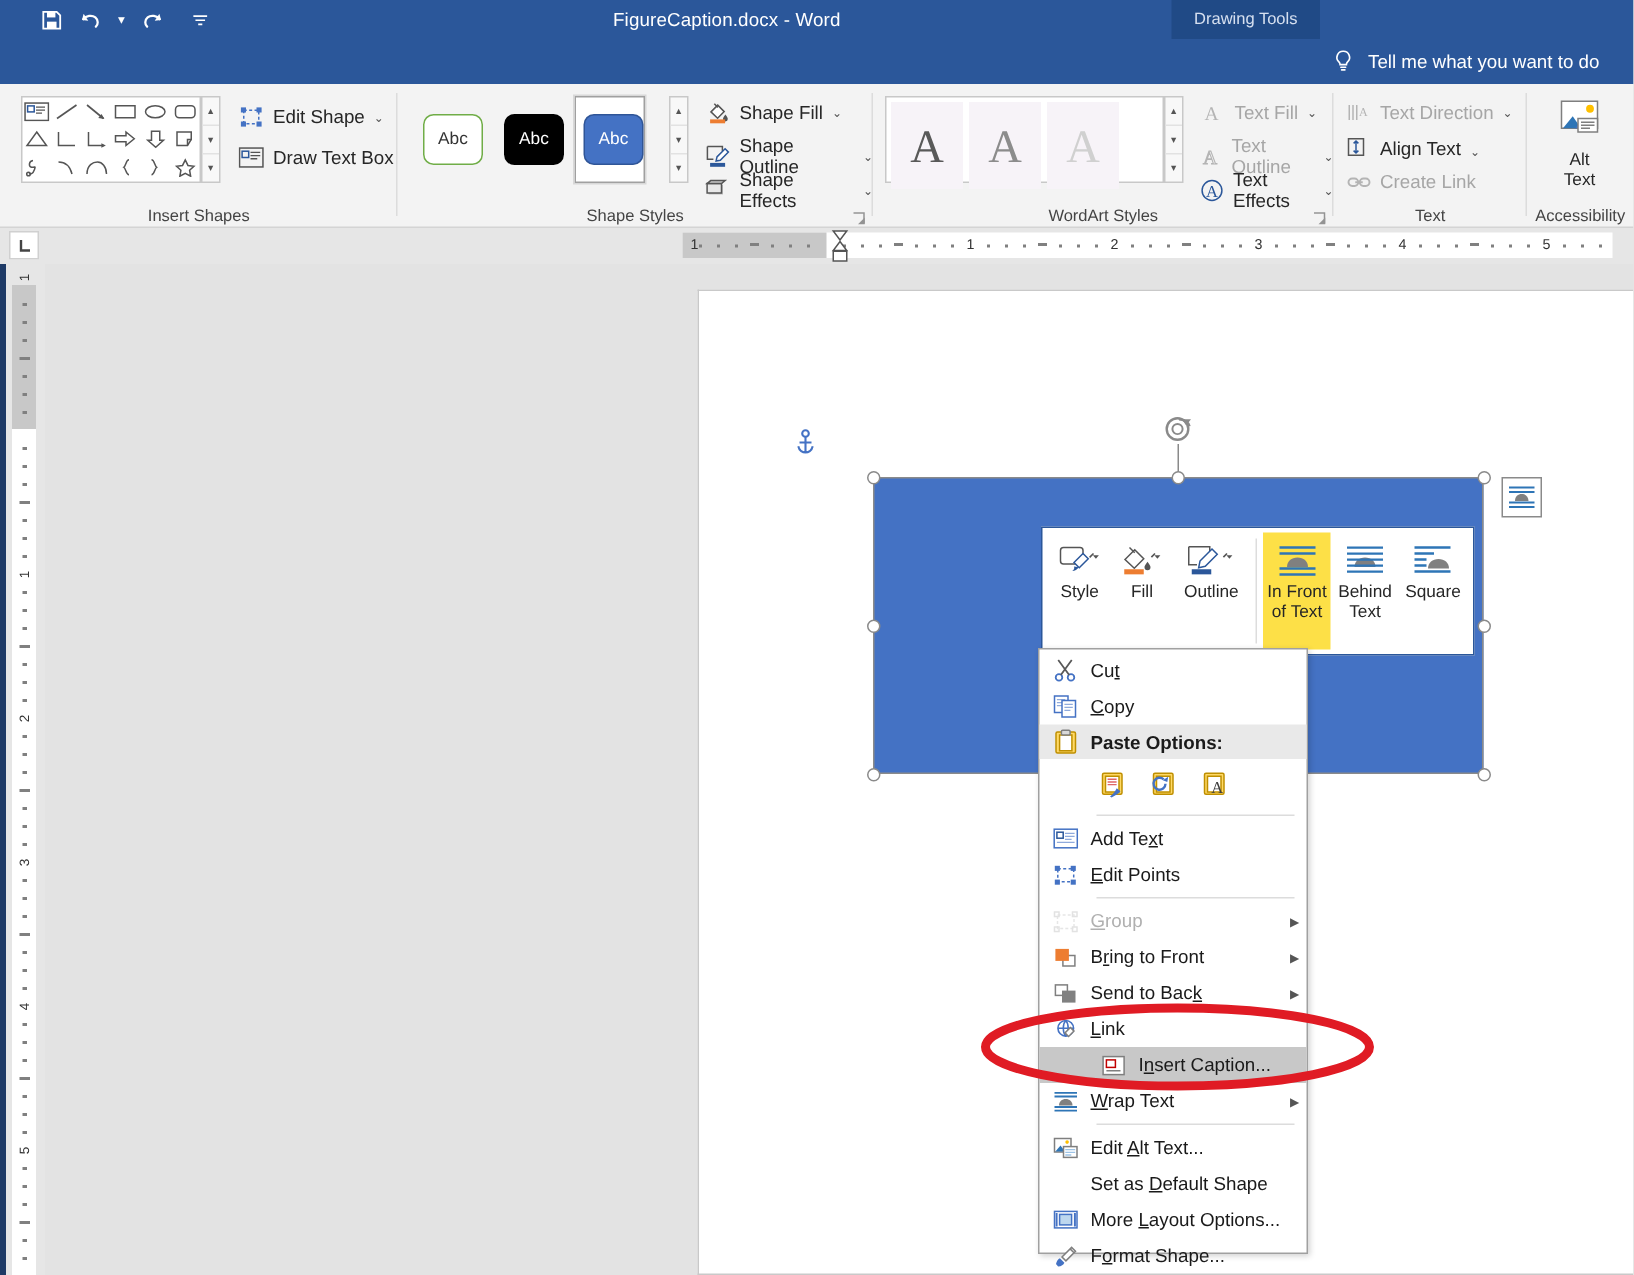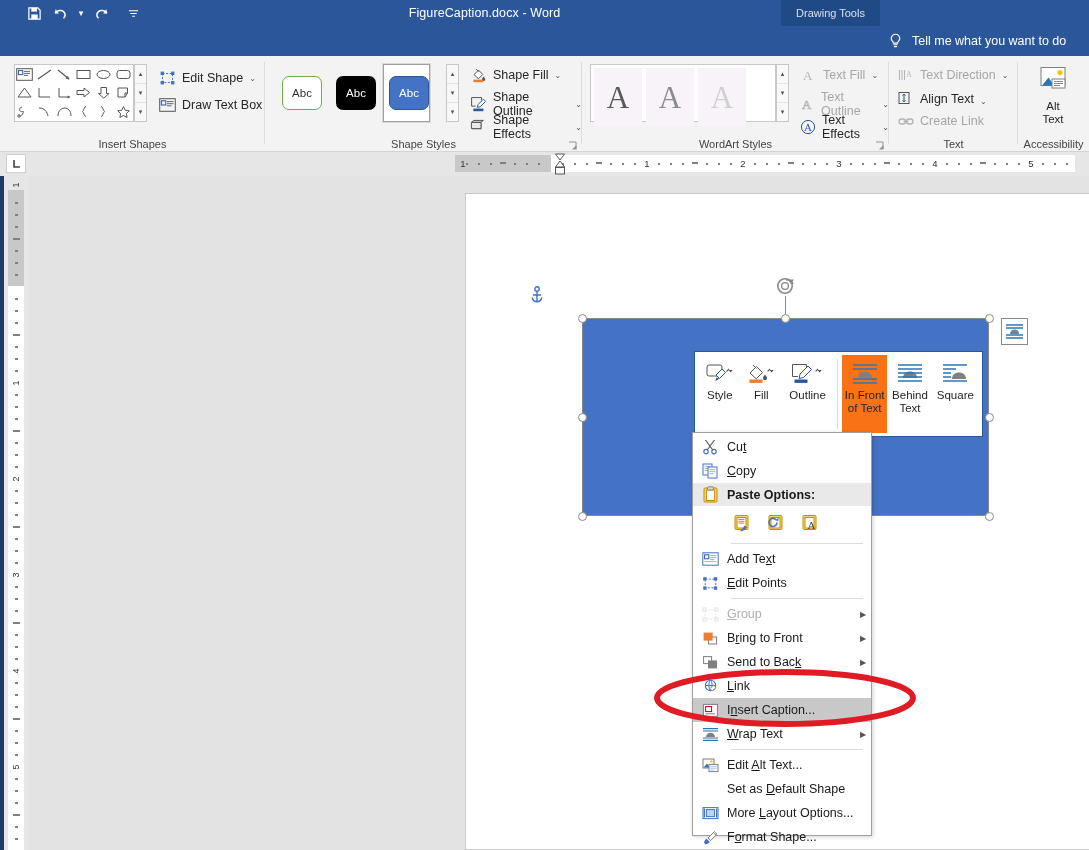--- a/index.html
+++ b/index.html
@@ -183,39 +183,39 @@
     background:#ffffff; border:1px solid #2b579a;
     display:flex; align-items:stretch; padding:3px 4px;
   }
   .mini-item {
     width:44px; display:flex; flex-direction:column; align-items:center; justify-content:flex-start;
     padding-top:4px; font-size:11.5px; color:#262626; text-align:center; line-height:1.1;
   }
   .mini-item .mi-ic { height:30px; display:flex; align-items:center; justify-content:center; }
   .mini-sep { width:1px; margin:4px 4px; background:#dddddd; }
   .mini-item.wrap { width:48px; }
-  .mini-item.sel { background:#f97316; }
+  .mini-item.sel { background:#fde047; }
 
   
   .ctxmenu {
     position:absolute; left:692px; top:432px; width:180px; height:404px;
     background:#ffffff; border:1px solid #a0a0a0;
     box-shadow:1px 1px 4px rgba(0,0,0,.18);
     padding:2px 0;
   }
   .mi {
     position:relative; height:24px; display:flex; align-items:center;
     font-size:12.5px; color:#1a1a1a; padding-left:0;
   }
   .mi .mi-icon { width:34px; display:flex; align-items:center; justify-content:center; }
   .mi .mi-label { flex:1; }
   .mi .mi-arrow { width:16px; text-align:center; font-size:8px; color:#555; }
   .mi.hdr { background:#e9e9e9; font-weight:bold; height:23px; }
   .mi.dis { color:#b0b0b0; }
-  .mi.hl { background:#c8c8c8; }
+  .mi.hl { background:#c8c8c8;padding-left:32px; }
   .mi-sep { height:1px; background:#dcdcdc; margin:3px 8px 3px 38px; }
   .paste-row { height:34px; display:flex; align-items:center; padding-left:38px; gap:12px; }
   u { text-decoration:underline; }
 
   
   .redell {
     position:absolute; left:652px; top:667px; width:266px; height:62px;
     pointer-events:none;
   }
 </style>

